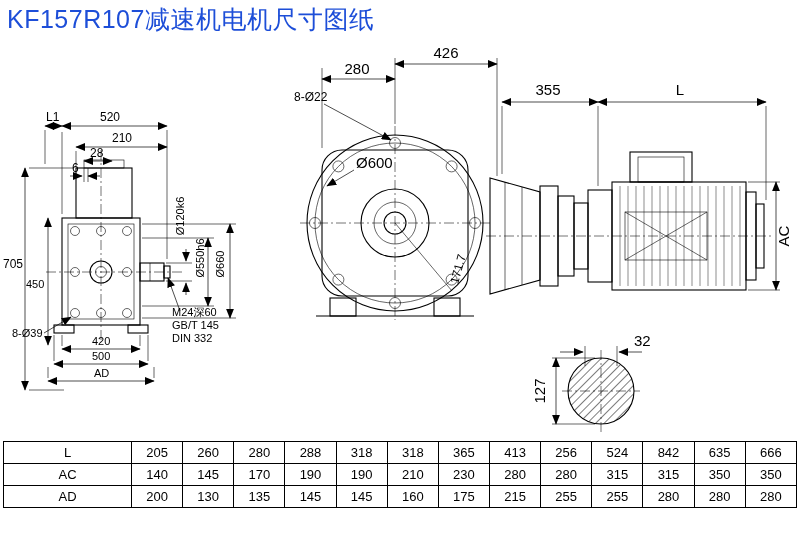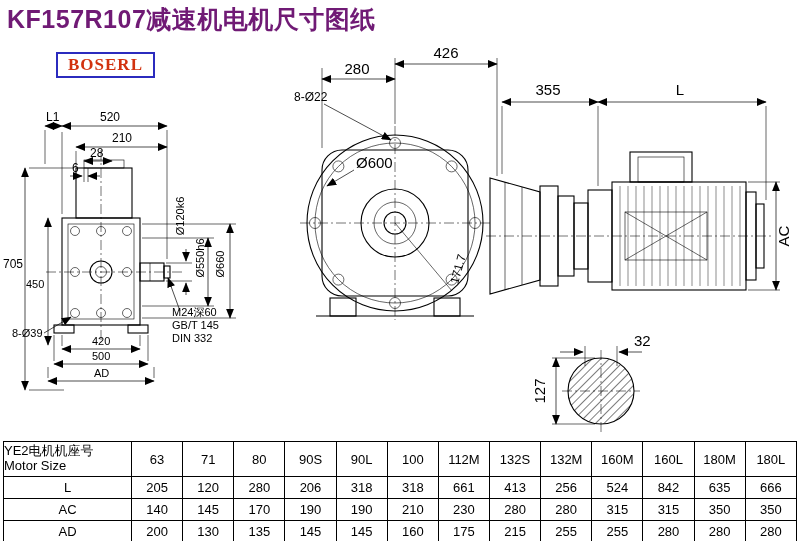--- a/index.html
+++ b/index.html
@@ -1,18 +1,18 @@
 <!DOCTYPE html>
 <html><head>
 <meta charset="utf-8">
 <style>
   html,body{margin:0;padding:0;background:#fff;}
   .page{position:relative;width:800px;height:541px;background:#fff;overflow:hidden;
         font-family:"Liberation Sans",sans-serif;color:#000;}
-  .title{position:absolute;left:7px;top:3px;font-size:25px;font-weight:bold;color:#701a75;letter-spacing:.5px;}
+  .title{position:absolute;left:7px;top:3px;font-size:25px;font-weight:normal;color:#1d4ed8;letter-spacing:.5px;}
   .logo{position:absolute;left:56px;top:52px;border:2px solid #2b2bbe;color:#d2320f;
         font-family:"Liberation Serif",serif;font-weight:bold;font-size:17px;padding:1px 10px;letter-spacing:1px;background:#fff;}
   svg.drawing{position:absolute;left:0;top:0;}
   svg .o{fill:none;stroke:#000;stroke-width:1.1;}
   svg .t{fill:none;stroke:#000;stroke-width:.6;}
   svg .f{fill:none;stroke:#000;stroke-width:.45;}
   svg .d{fill:none;stroke:#000;stroke-width:.7;}
   svg .cl{fill:none;stroke:#000;stroke-width:.55;stroke-dasharray:10 3 2 3;}
   svg text{fill:#000;font-family:"Liberation Sans",sans-serif;font-size:12px;}
   svg text.small{font-size:11px;}
@@ -22,21 +22,20 @@
   table.dim td{border:1px solid #000;padding:0;height:21px;white-space:nowrap;overflow:hidden;vertical-align:middle;}
   table.dim tr.hdr td{height:34px;}
   td.mslabel{text-align:left;padding-left:6px;line-height:1.15;}
 </style>
 </head>
 <body>
 
 <div class="page">
 
   <div class="title">KF157R107减速机电机尺寸图纸</div>
-  <div class="logo">BOSERL</div>
 
   <svg class="drawing" width="800" height="441" viewBox="0 0 800 441">
     <defs>
       <marker id="ar" markerUnits="userSpaceOnUse" markerWidth="10" markerHeight="8" viewBox="0 0 10 8" refX="9.3" refY="4" orient="auto-start-reverse">
         <path d="M0,0 L10,4 L0,8 Z" fill="#000"></path>
       </marker>
       <pattern id="hatch" patternUnits="userSpaceOnUse" width="6" height="6" patternTransform="rotate(45 0 0)">
         <line x1="0" y1="0" x2="0" y2="6" stroke="#000" stroke-width="1"></line>
       </pattern>
     </defs>
@@ -235,48 +234,29 @@
         <col>
         <col>
         <col>
         <col>
         <col>
         <col>
         <col>
         <col>
     </colgroup>
     <tbody>
-      <tr class="hdr">
-        <td class="mslabel">
-          <div>YE2电机机座号</div>
-          <div>Motor Size</div>
-        </td>
-      <td>63</td>
-          <td>71</td>
-          <td>80</td>
-          <td>90S</td>
-          <td>90L</td>
-          <td>100</td>
-          <td>112M</td>
-          <td>132S</td>
-          <td>132M</td>
-          <td>160M</td>
-          <td>160L</td>
-          <td>180M</td>
-          <td>180L</td>
-        </tr>
     <tr>
           <td>L</td>
           <td>205</td>
-          <td>120</td>
-          <td>280</td>
-          <td>206</td>
+          <td>260</td>
+          <td>280</td>
+          <td>288</td>
           <td>318</td>
           <td>318</td>
-          <td>661</td>
+          <td>365</td>
           <td>413</td>
           <td>256</td>
           <td>524</td>
           <td>842</td>
           <td>635</td>
           <td>666</td>
         </tr>
         <tr>
           <td>AC</td>
           <td>140</td>

